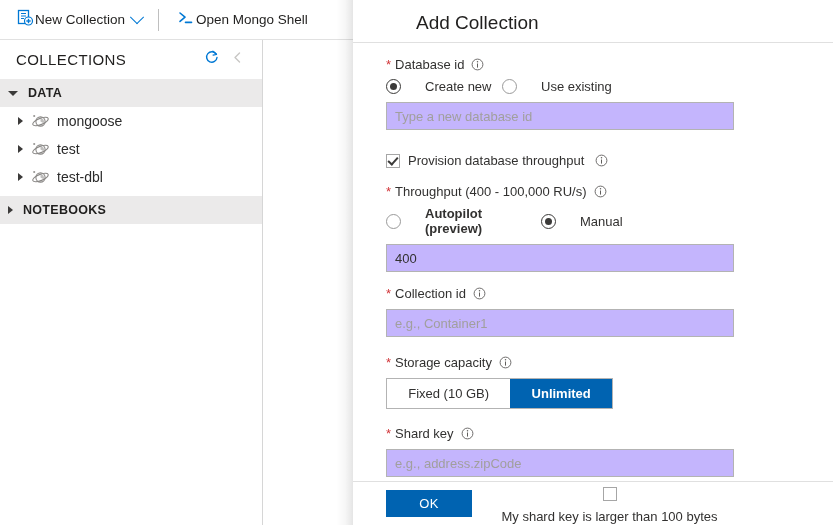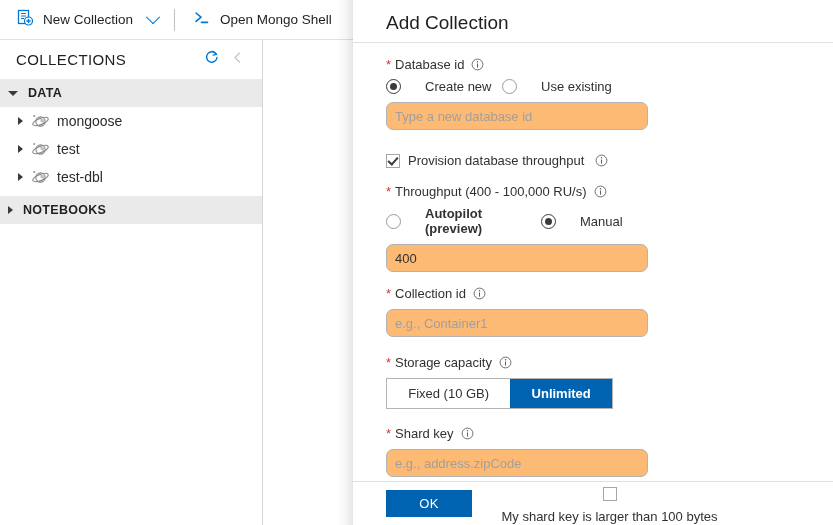--- a/index.html
+++ b/index.html
@@ -28,21 +28,21 @@
     border-bottom: 1px solid #e1e1e1;
     display: flex;
     align-items: center;
     box-sizing: border-box;
   }
   .cmd-btn {
     display: flex;
     align-items: center;
     height: 39px;
     padding: 0 14px 0 16px;
-    gap: 9px;
+    gap: 1px;
     cursor: pointer;
     background: transparent;
     border: none;
     font-family: "Liberation Sans", sans-serif;
     font-size: 13.5px;
     color: #201f1e;
     white-space: nowrap;
   }
   .cmd-sep {
     width: 1px;
@@ -163,20 +163,21 @@
     background: #ffffff;
     z-index: 6;
     box-sizing: border-box;
     overflow: hidden;
   }
   #panel-title {
     font-size: 19px;
     color: #201f1e;
     padding: 12px 0 0 33px;
     font-weight: 400;
+    margin-left: 30px;
   }
   #panel-title-rule {
     position: absolute;
     left: 0; top: 42px;
     width: 480px;
     height: 1px;
     background: #e0e0e0;
   }
   #panel-body {
     position: absolute;
@@ -236,31 +237,31 @@
   .radio-opt.checked .radio-mark::after {
     content: "";
     position: absolute;
     left: 3px; top: 3px;
     width: 7px; height: 7px;
     border-radius: 50%;
     background: #3b3a39;
   }
 
   .text-input {
-    width: 262px;
+    width: 348px;
     height: 28px;
     border: 1px solid #b3b3b3;
     box-sizing: border-box;
     padding: 0 8px;
     font-family: "Liberation Sans", sans-serif;
     font-size: 13px;
     color: #323130;
-    background: #fdba74;
+    background: #c4b5fd;
     outline: none;
-    border-radius: 7px;
+    border-radius: 0;
   }
   .text-input::placeholder { color: #a19f9d; }
 
   .checkbox-row {
     display: flex;
     align-items: center;
     gap: 8px;
     cursor: pointer;
     font-size: 13px;
     color: #323130;

